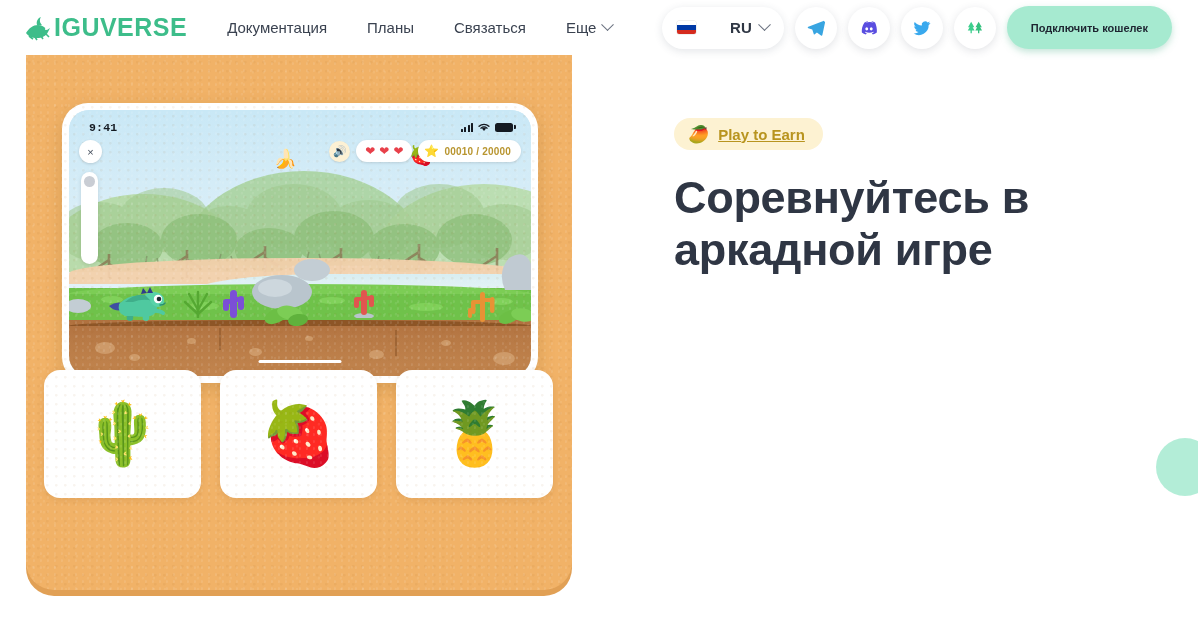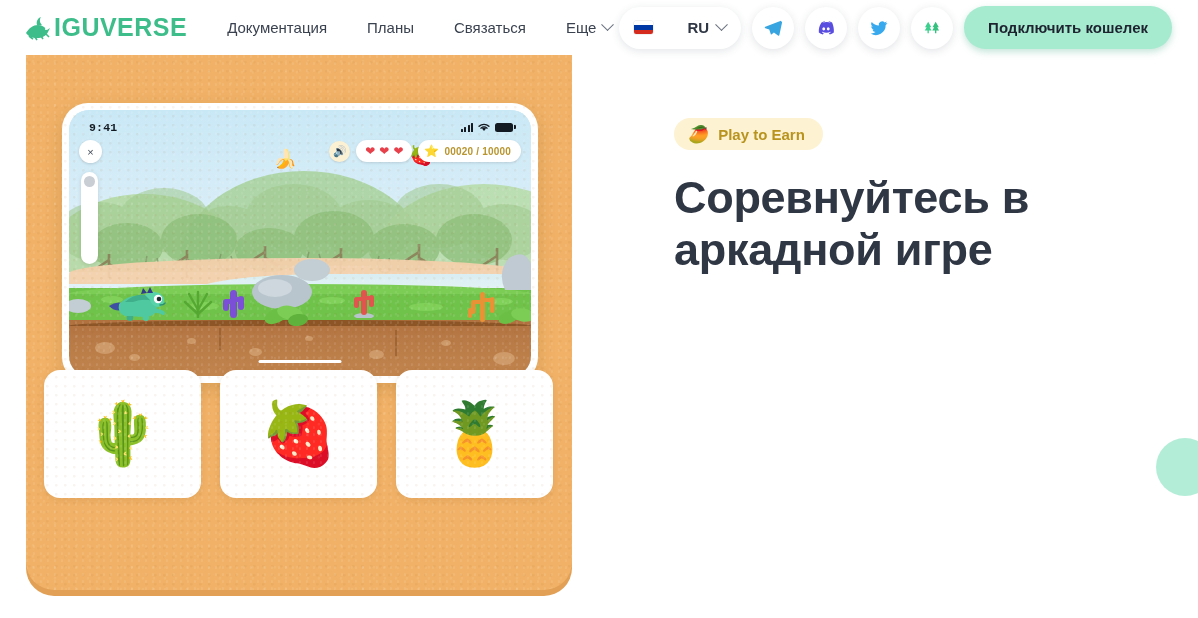--- a/index.html
+++ b/index.html
@@ -50,21 +50,21 @@
   .flag i { display: block; height: 33.34%; width: 100%; }
   .flag .w { background: #fff; } .flag .b { background: #0039a6; } .flag .r { background: #d52b1e; }
   .lang-code { font-size: 15px; font-weight: 700; color: #2f3744; padding-left: 26px; }
   .soc {
     width: 42px; height: 42px; border-radius: 50%; background: #fff;
     box-shadow: 0 2px 8px rgba(60,70,90,.15);
     display: flex; align-items: center; justify-content: center; cursor: pointer;
   }
   .connect-btn {
     height: 43px; padding: 8px 24px; border: none; border-radius: 22px;
-    background: #a6ead0; color: #1d2430; font-size: 15px; font-weight: 700;
+    background: #a6ead0; color: #1d2430; font-size: 11px; font-weight: 700;
     cursor: pointer; box-shadow: 0 3px 7px rgba(90,180,145,.35);
     white-space: nowrap; font-family: inherit;
   }
 
   
   .orange-panel {
     position: absolute; left: 26px; top: 55px; width: 546px; height: 535px;
     background: #f1b267; border-radius: 0 0 28px 28px;
     box-shadow: 0 6px 0 #e1a055;
   }
@@ -202,21 +202,21 @@
   }
 
   
   .right { position: absolute; left: 674px; top: 118px; width: 420px; }
   .badge {
     display: inline-flex; align-items: center; gap: 9px;
     height: 32px; padding: 0 18px 0 14px; border-radius: 16px;
     background: #fdf2d2;
   }
   .badge-emoji { font-size: 17px; line-height: 1; }
-  .badge-txt { font-size: 15px; font-weight: 700; color: #b8941f; }
+  .badge-txt { font-size: 15px; font-weight: 700; color: #b8941f; text-decoration: underline; }
   .headline {
     margin-top: 22px; font-size: 45px; line-height: 1.16; font-weight: 700;
     color: #2f3644; letter-spacing: -0.3px;
   }
   .paragraph {
     margin-top: 23px; font-size: 15.5px; line-height: 1.82; color: #828b98;
     max-width: 372px;
   }
 
   
@@ -465,21 +465,21 @@
           <div class="close-btn">×</div>
           <div class="hud-right">
             <div class="sound-btn">🔊</div>
             <div class="hearts">
               <span class="heart">❤</span>
               <span class="heart">❤</span>
               <span class="heart">❤</span>
             </div>
             <div class="score-pill">
               <span class="score-star">⭐</span>
-              <span class="score-txt">00020 / 10000</span>
+              <span class="score-txt">00010 / 20000</span>
             </div>
           </div>
         </div>
 
         <div class="home-ind"></div>
       </div>
     </div>
 
     <div class="cards">
       <div class="card">🌵</div>

